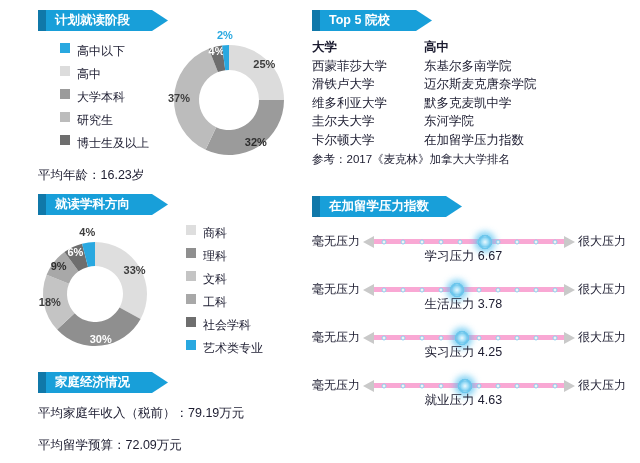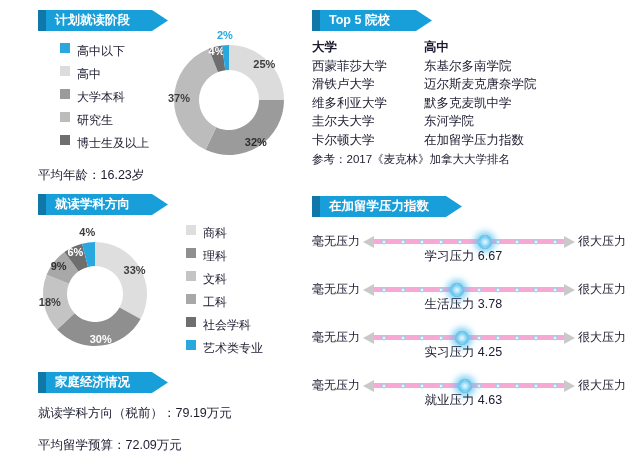--- a/index.html
+++ b/index.html
@@ -165,21 +165,21 @@
               </div>
             </div>
         </div>
       </section>
 
       <section style="margin-top:9px;">
         <div class="banner w-family">
           <span>家庭经济情况</span>
         </div>
         <div class="family-items" id="family-items">
-            <div class="family-item">就读学科方向（税前）：79.19万元</div>
+            <div class="family-item">平均家庭年收入（税前）：79.19万元</div>
             <div class="family-item">平均留学预算：72.09万元</div>
           </div>
       </section>
     </div>
 
     <div class="col-right">
 
       <section>
         <div class="banner w-top5">
           <span>Top 5 院校</span>

